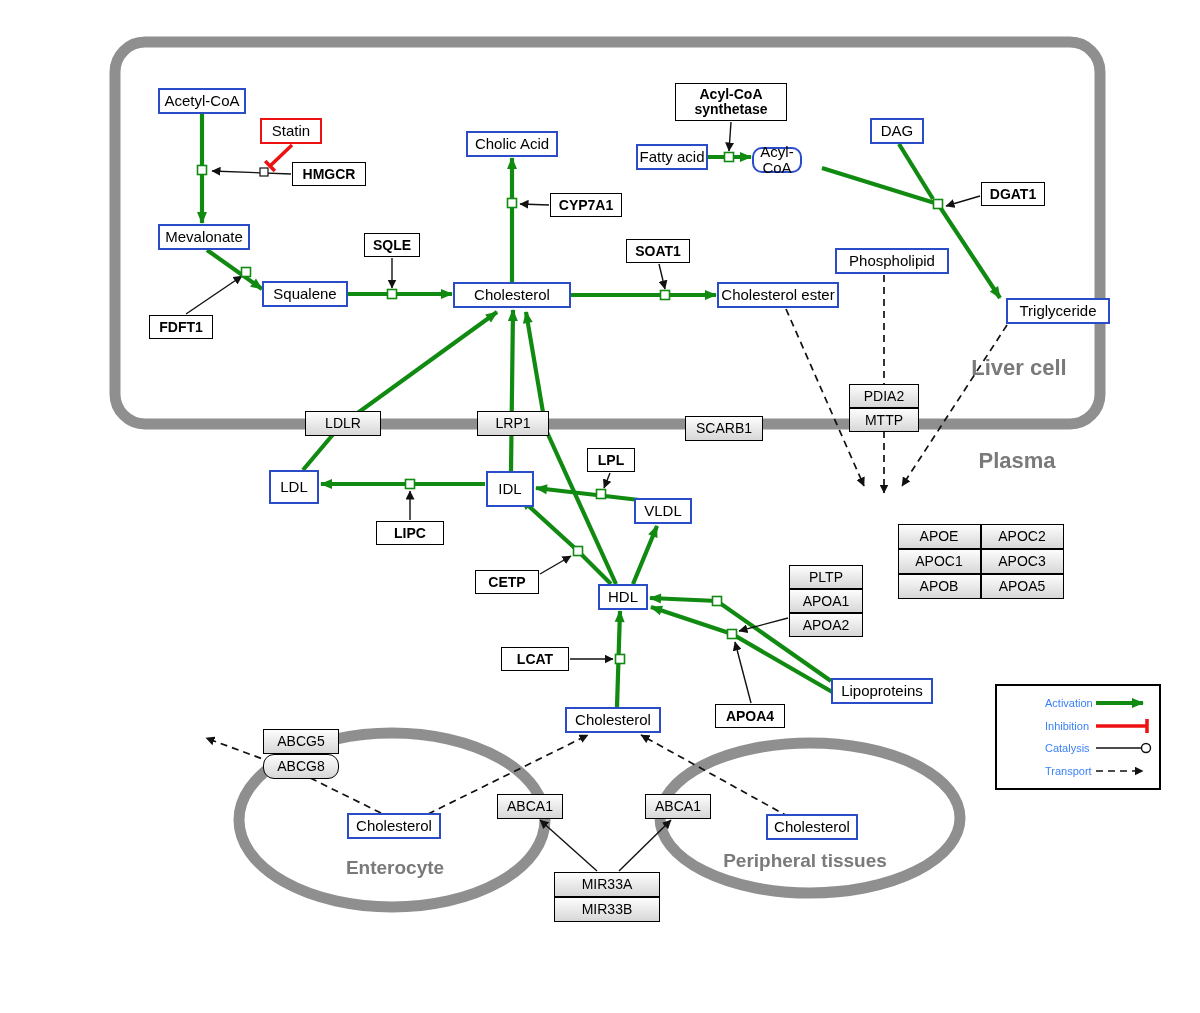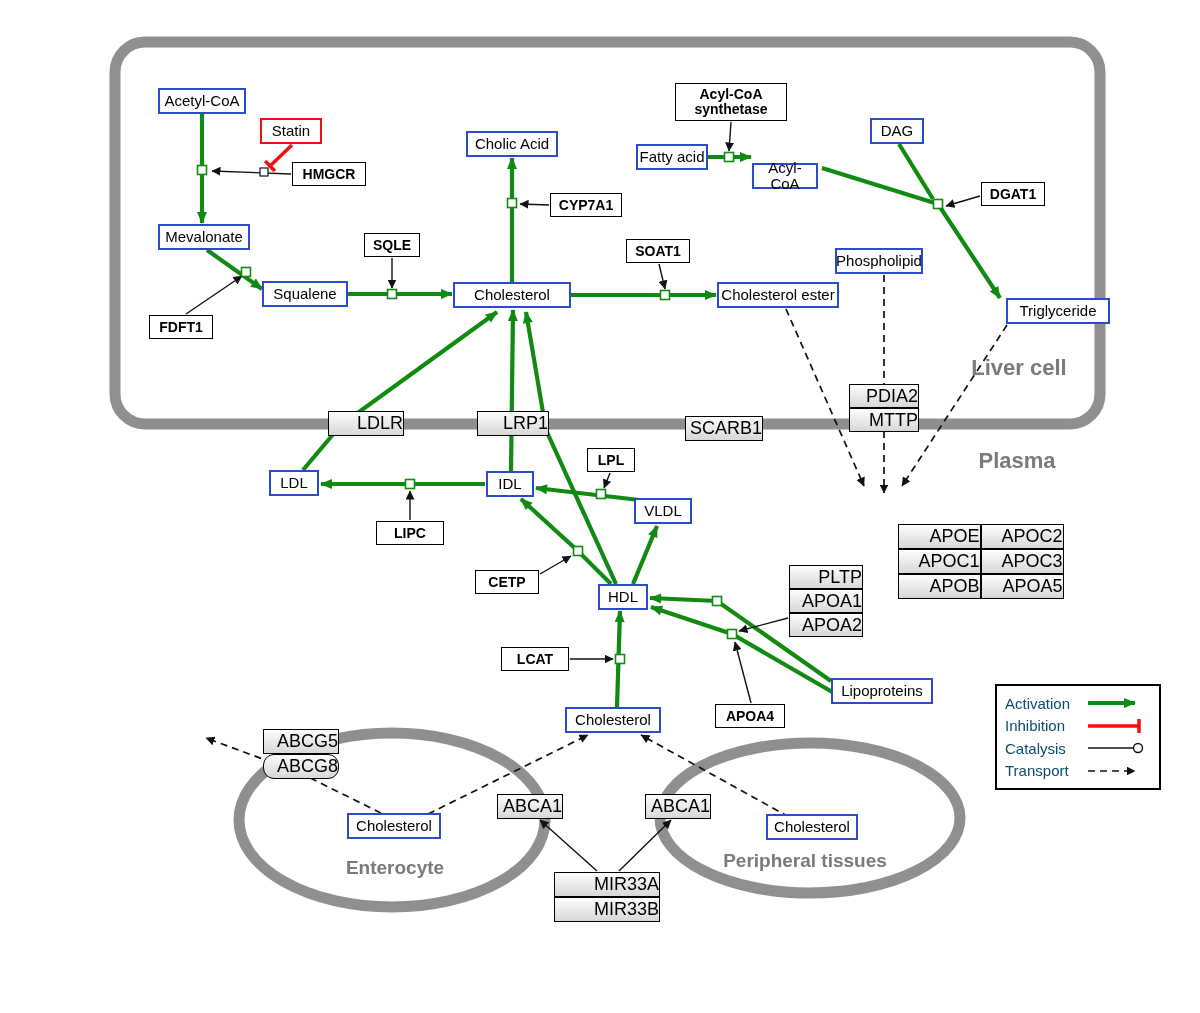--- a/index.html
+++ b/index.html
@@ -4,36 +4,36 @@
 <style>
   html,body{margin:0;padding:0;background:#fff;}
   #stage{position:relative;width:1200px;height:1013px;background:#fff;overflow:hidden;
          font-family:"Liberation Sans",sans-serif;}
   #edge-layer{position:absolute;left:0;top:0;width:1200px;height:1013px;}
   #node-layer{position:absolute;left:0;top:0;width:1200px;height:1013px;pointer-events:none;}
   .node{position:absolute;box-sizing:border-box;background:#fff;display:flex;align-items:center;
         justify-content:center;text-align:center;line-height:1.05;color:#000;pointer-events:auto;}
   .node.metabolite{border:2.5px solid var(--met);font-size:15px;}
   .node.enzyme{border:1.3px solid #000;font-size:14px;font-weight:bold;}
-  .node.carrier{border:1.3px solid #000;font-size:18px;
-        background:linear-gradient(#fdfdfd,#d7d7d7);justify-content:flex-end;}
+  .node.carrier{border:1.3px solid #000;font-size:14px;
+        background:linear-gradient(#fdfdfd,#d7d7d7);}
   .node.drug{border:2.5px solid var(--inh);font-size:15px;}
   .comp-label{position:absolute;transform:translate(-50%,-50%);color:var(--lab);font-weight:bold;
         pointer-events:none;white-space:nowrap;}
   .comp-label.big{font-size:22px;}
   .comp-label.small{font-size:19px;}
   .edge-activation{stroke:var(--act);stroke-width:4.2;fill:none;}
   .edge-inhibition{stroke:var(--inh);stroke-width:3.5;fill:none;}
   .edge-catalysis{stroke:var(--blk);stroke-width:1.4;fill:none;}
   .edge-transport{stroke:var(--blk);stroke-width:1.7;fill:none;stroke-dasharray:7 5;}
   #legend{position:absolute;left:995px;top:684px;width:166px;height:106px;border:2px solid #000;
         background:#fff;box-sizing:border-box;padding:6px 8px;display:grid;
         grid-template-rows:repeat(4,1fr);align-items:center;}
   .legend-row{display:flex;align-items:center;justify-content:space-between;}
-  .legend-row .lab{font-size:15px;color:#0c4a6e;}
+  .legend-row .lab{font-size:11px;color:#3b82f6;margin-left:40px;}
 </style>
 </head>
 <body>
 
 <div id="stage">
   <svg id="edge-layer" viewBox="0 0 1200 1013" xmlns="http://www.w3.org/2000/svg">
       <defs id="defs">
         <marker id="m-act" markerWidth="14" markerHeight="12" refX="12" refY="6" orient="auto" markerUnits="userSpaceOnUse">
           <path d="M1,1 L13,6 L1,11 z" fill="#118a11"></path>
         </marker>
@@ -138,54 +138,54 @@
       </div>
       <div class="node metabolite" style="left: 717px; top: 282px; width: 122px; height: 26px;">
         <span>Cholesterol ester</span>
       </div>
       <div class="node metabolite" style="left: 636px; top: 144px; width: 72px; height: 26px;">
         <span>Fatty acid</span>
       </div>
       <div class="node enzyme" style="left: 675px; top: 83px; width: 112px; height: 38px;">
         <span>Acyl-CoA synthetase</span>
       </div>
-      <div class="node metabolite" style="left: 752px; top: 163px; width: 66px; height: 26px;">
+      <div class="node metabolite" style="left: 752px; top: 147px; width: 50px; height: 26px; border-radius: 10px;">
         <span>Acyl-CoA</span>
       </div>
       <div class="node metabolite" style="left: 870px; top: 118px; width: 54px; height: 26px;">
         <span>DAG</span>
       </div>
       <div class="node enzyme" style="left: 981px; top: 182px; width: 64px; height: 24px;">
         <span>DGAT1</span>
       </div>
-      <div class="node metabolite" style="left: 835px; top: 248px; width: 88px; height: 26px;">
+      <div class="node metabolite" style="left: 835px; top: 248px; width: 114px; height: 26px;">
         <span>Phospholipid</span>
       </div>
       <div class="node metabolite" style="left: 1006px; top: 298px; width: 104px; height: 26px;">
         <span>Triglyceride</span>
       </div>
-      <div class="node carrier" style="left: 305px; top: 410.5px; width: 76px; height: 25px; margin-left: 23px;">
+      <div class="node carrier" style="left: 305px; top: 410.5px; width: 76px; height: 25px;">
         <span>LDLR</span>
       </div>
       <div class="node carrier" style="left: 477px; top: 410.5px; width: 72px; height: 25px;">
         <span>LRP1</span>
       </div>
       <div class="node carrier" style="left: 685px; top: 415.5px; width: 78px; height: 25px;">
         <span>SCARB1</span>
       </div>
       <div class="node carrier" style="left: 849px; top: 384px; width: 70px; height: 24px;">
         <span>PDIA2</span>
       </div>
       <div class="node carrier" style="left: 849px; top: 408px; width: 70px; height: 24px;">
         <span>MTTP</span>
       </div>
-      <div class="node metabolite" style="left: 269px; top: 470px; width: 50px; height: 26px; align-items: center;">
+      <div class="node metabolite" style="left: 269px; top: 470px; width: 50px; height: 34px; align-items: center;">
         <span>LDL</span>
       </div>
-      <div class="node metabolite" style="left: 486px; top: 471px; width: 48px; height: 26px;">
+      <div class="node metabolite" style="left: 486px; top: 471px; width: 48px; height: 36px;">
         <span>IDL</span>
       </div>
       <div class="node enzyme" style="left: 376px; top: 521px; width: 68px; height: 24px;">
         <span>LIPC</span>
       </div>
       <div class="node enzyme" style="left: 587px; top: 448px; width: 48px; height: 24px; justify-content: center;">
         <span>LPL</span>
       </div>
       <div class="node metabolite" style="left: 634px; top: 498px; width: 58px; height: 26px;">
         <span>VLDL</span>

